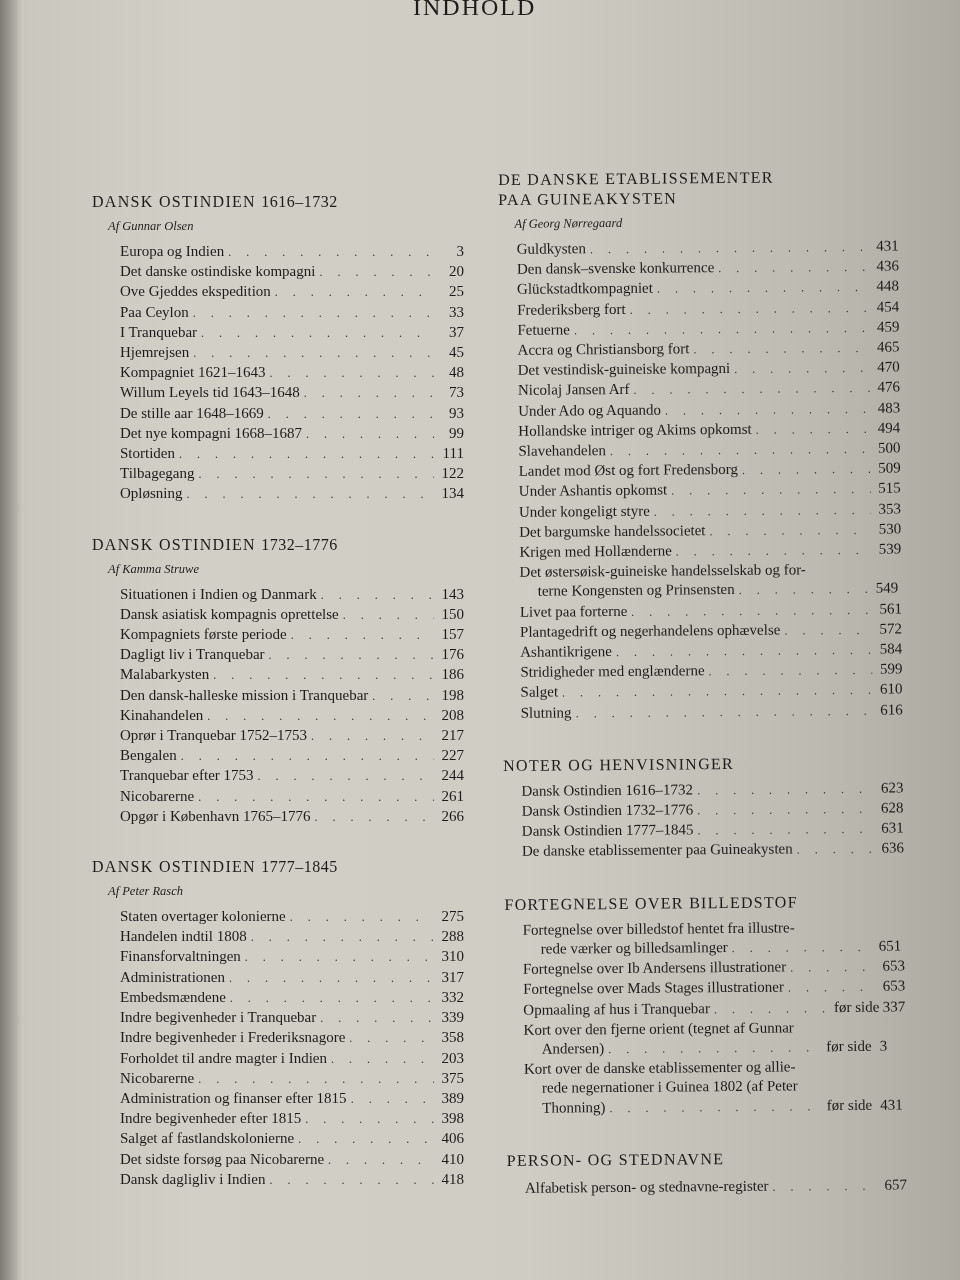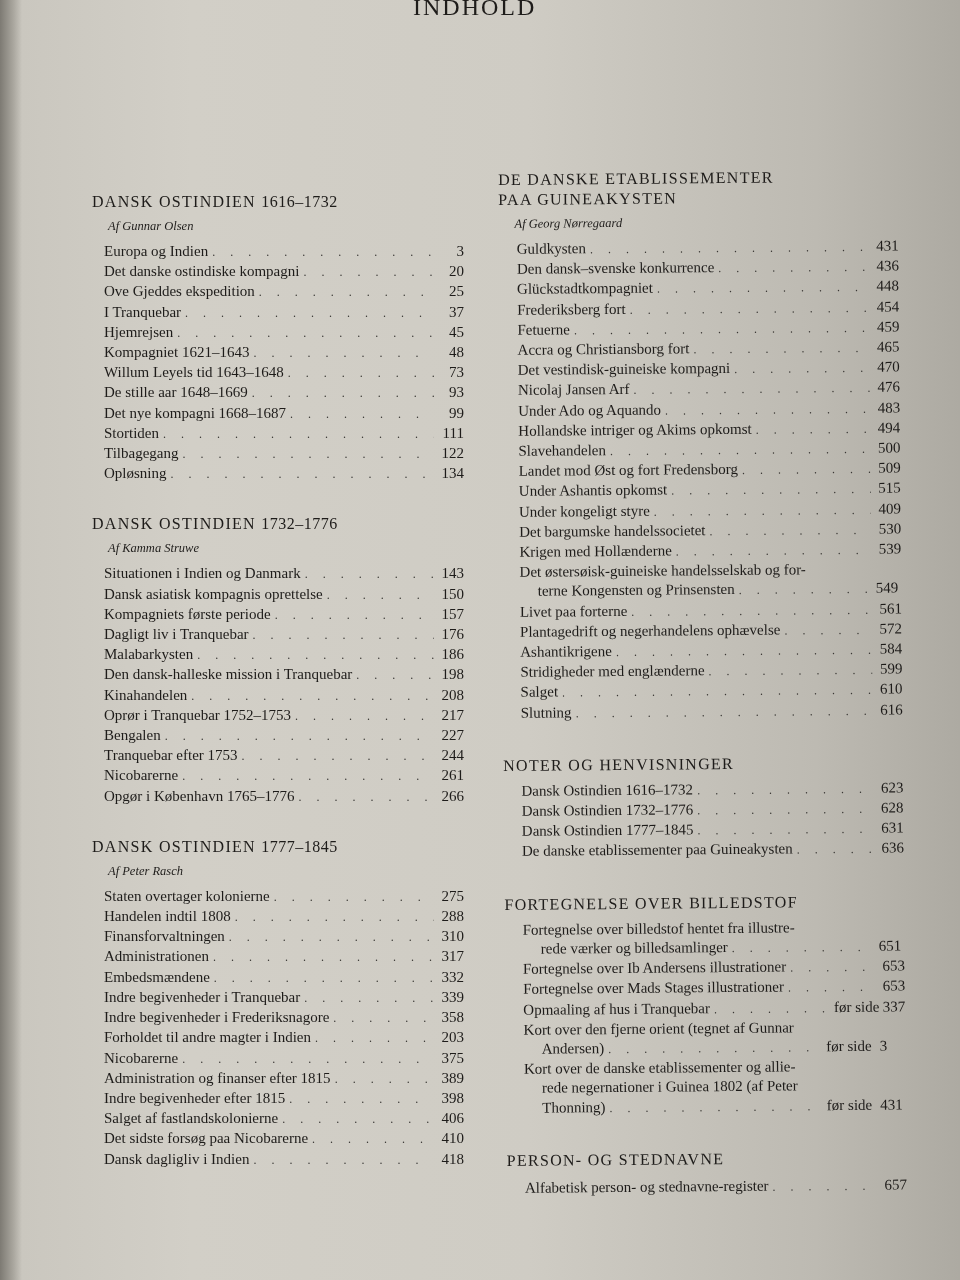--- a/index.html
+++ b/index.html
@@ -21,21 +21,21 @@
   .col { position: absolute; }
   .col-left { left: 92px; top: 192px; width: 372px; }
   .col-right { left: 498px; top: 170px; width: 400px; transform: rotate(-0.5deg); transform-origin: 0 0; }
   .section { margin-bottom: 30px; }
   .sec-title {
     font-size: 16px; letter-spacing: 1.3px; line-height: 20px;
     font-variant: small-caps;
   }
   .sec-title .yr { letter-spacing: 0.5px; }
   .author { font-style: italic; font-size: 12.5px; margin: 6px 0 8px 16px; line-height: 16px; }
-  .entries { margin-left: 12px; }
+  .entries { margin-left: 28px; }
   .entry {
     display: flex; align-items: baseline; font-size: 15px; line-height: 19.2px;
   }
   .entry .lbl { white-space: nowrap; }
   .entry .dots {
     flex: 1; overflow: hidden; white-space: nowrap; margin: 0 4px;
     letter-spacing: 6px; font-size: 12px; color: #3a3835;
   }
   .entry .dots::before { content: ". . . . . . . . . . . . . . . . . . . . . . . . . . . . . . . . . . . . . . . . . . . ."; }
   .entry .pg { min-width: 26px; text-align: right; }
@@ -74,20 +74,25 @@
           <span class="lbl">Det danske ostindiske kompagni</span>
           <span class="dots"></span>
           <span class="pg">20</span>
         </div>
       <div class="entry">
           <span class="lbl">Ove Gjeddes ekspedition</span>
           <span class="dots"></span>
           <span class="pg">25</span>
         </div>
       <div class="entry">
+          <span class="lbl">Paa Ceylon</span>
+          <span class="dots"></span>
+          <span class="pg">33</span>
+        </div>
+      <div class="entry">
           <span class="lbl">I Tranquebar</span>
           <span class="dots"></span>
           <span class="pg">37</span>
         </div>
       <div class="entry">
           <span class="lbl">Hjemrejsen</span>
           <span class="dots"></span>
           <span class="pg">45</span>
         </div>
       <div class="entry">
@@ -349,21 +354,21 @@
           <span class="pg">509</span>
         </div>
       <div class="entry">
           <span class="lbl">Under Ashantis opkomst</span>
           <span class="dots"></span>
           <span class="pg">515</span>
         </div>
       <div class="entry">
           <span class="lbl">Under kongeligt styre</span>
           <span class="dots"></span>
-          <span class="pg">409</span>
+          <span class="pg">353</span>
         </div>
       <div class="entry">
           <span class="lbl">Det bargumske handelssocietet</span>
           <span class="dots"></span>
           <span class="pg">530</span>
         </div>
       <div class="entry">
           <span class="lbl">Krigen med Hollænderne</span>
           <span class="dots"></span>
           <span class="pg">539</span>

